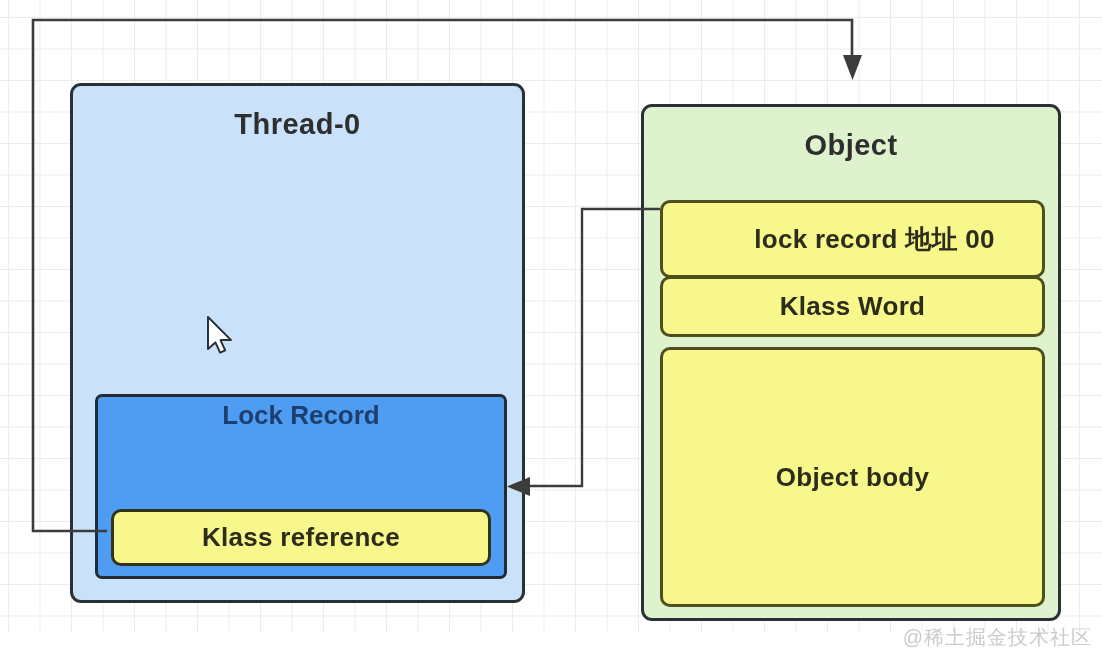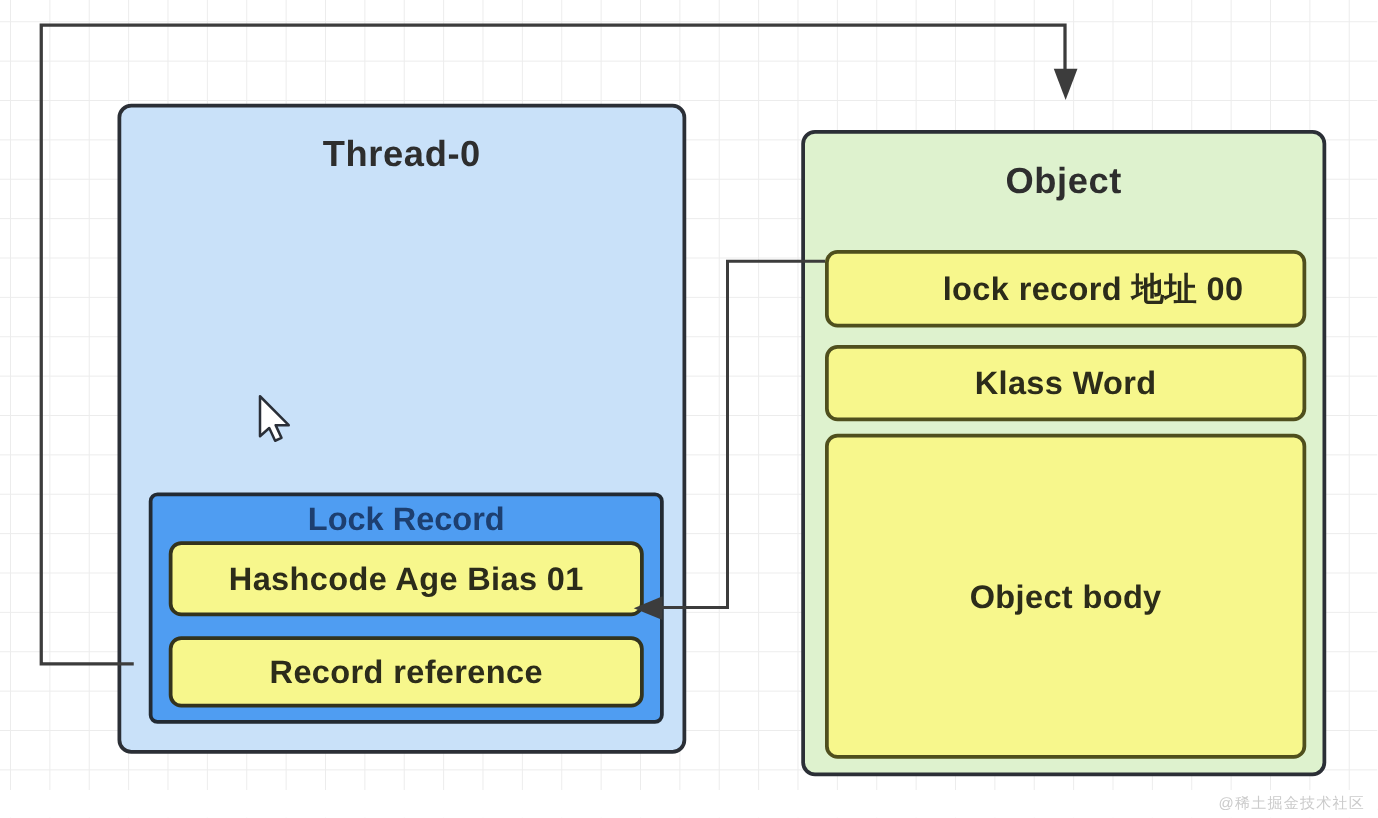--- a/index.html
+++ b/index.html
@@ -29,21 +29,20 @@
   .node {
     position: absolute;
     border: 3px solid var(--box_border, #2b2f36);
     border-radius: 11px;
   }
 
   .thread-box {
     left: 70px; top: 83px;
     width: 455px; height: 520px;
     background: var(--thread_fill, #c9e1f9);
-    margin-left: 24px;
   }
 
   .object-box {
     left: 641px; top: 83px;
     width: 420px; height: 517px;
     background: var(--object_fill, #def2ce);
     margin-top: 21px;
   }
 
   .node-title {
@@ -86,54 +85,51 @@
     font-weight: 700;
     color: var(--slot_text, #2c2c1a);
     letter-spacing: 0.3px;
   }
 
   .lr-slot { border: 3px solid var(--slot_border, #33331d); left: 13px; width: 380px; }
   .lr-slot-1 { top: 36px; height: 60px; }
   .lr-slot-2 { top: 112px; height: 57px; }
 
   .obj-slot { border: 3px solid var(--object_slot_border, #4f4f1d); left: 16px; width: 385px; }
-  .obj-slot-1 { top: 93px; height: 62px; padding-left: 44px; }   
+  .obj-slot-1 { top: 93px; height: 78px; padding-left: 44px; }   
   .obj-slot-2 { top: 169px; height: 61px; }
   .obj-slot-3 { top: 240px; height: 260px; }
 
   .connector-layer {
     position: absolute;
     left: 0; top: 0;
     width: 1102px; height: 654px;
     pointer-events: none;
   }
 
   .watermark {
     position: absolute;
     right: 10px; bottom: 3px;
-    font-size: 12px;
+    font-size: 20px;
     color: var(--watermark_text, #cbcbcb);
     letter-spacing: 1px;
   }
 </style>
 </head>
 <body>
 
 <div class="canvas">
 
   <div class="node thread-box">
     <div class="node-title">Thread-0</div>
 
     <div class="lock-record-box">
       <div class="lock-record-title">Lock Record</div>
-      <div class="slot lr-slot lr-slot-1">
-        <span>Hashcode Age Bias 01</span>
-      </div>
       <div class="slot lr-slot lr-slot-2">
-        <span>Record reference</span>
+        <span>Klass reference</span>
       </div>
     </div>
   </div>
 
   <div class="node object-box">
     <div class="node-title">Object</div>
     <div class="slot obj-slot obj-slot-1">
       <span>lock record 地址 00</span>
     </div>
     <div class="slot obj-slot obj-slot-3">

